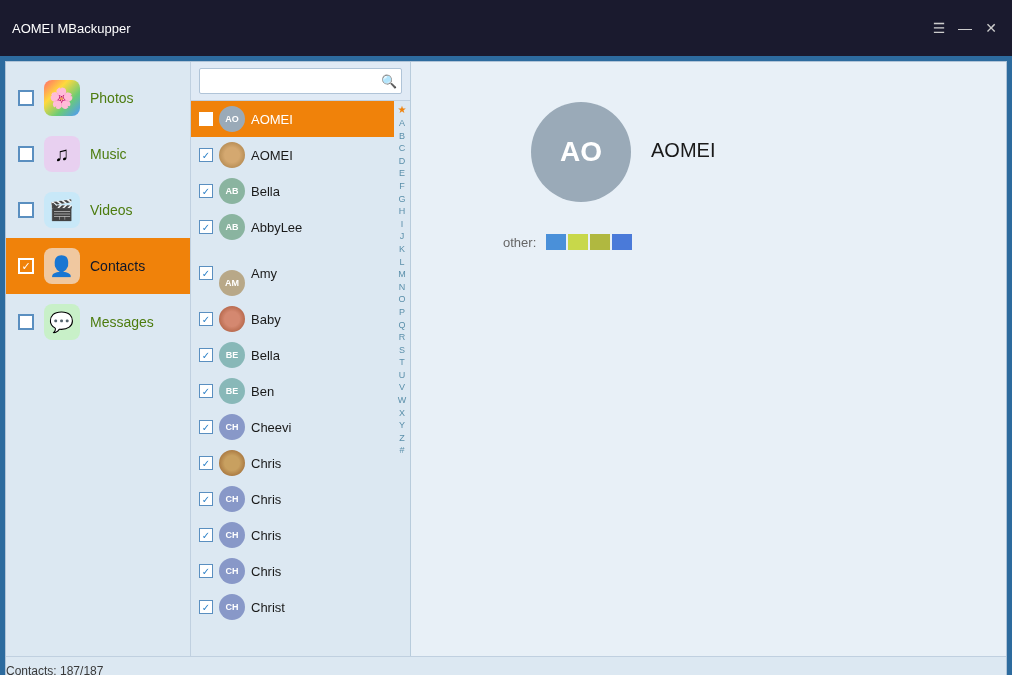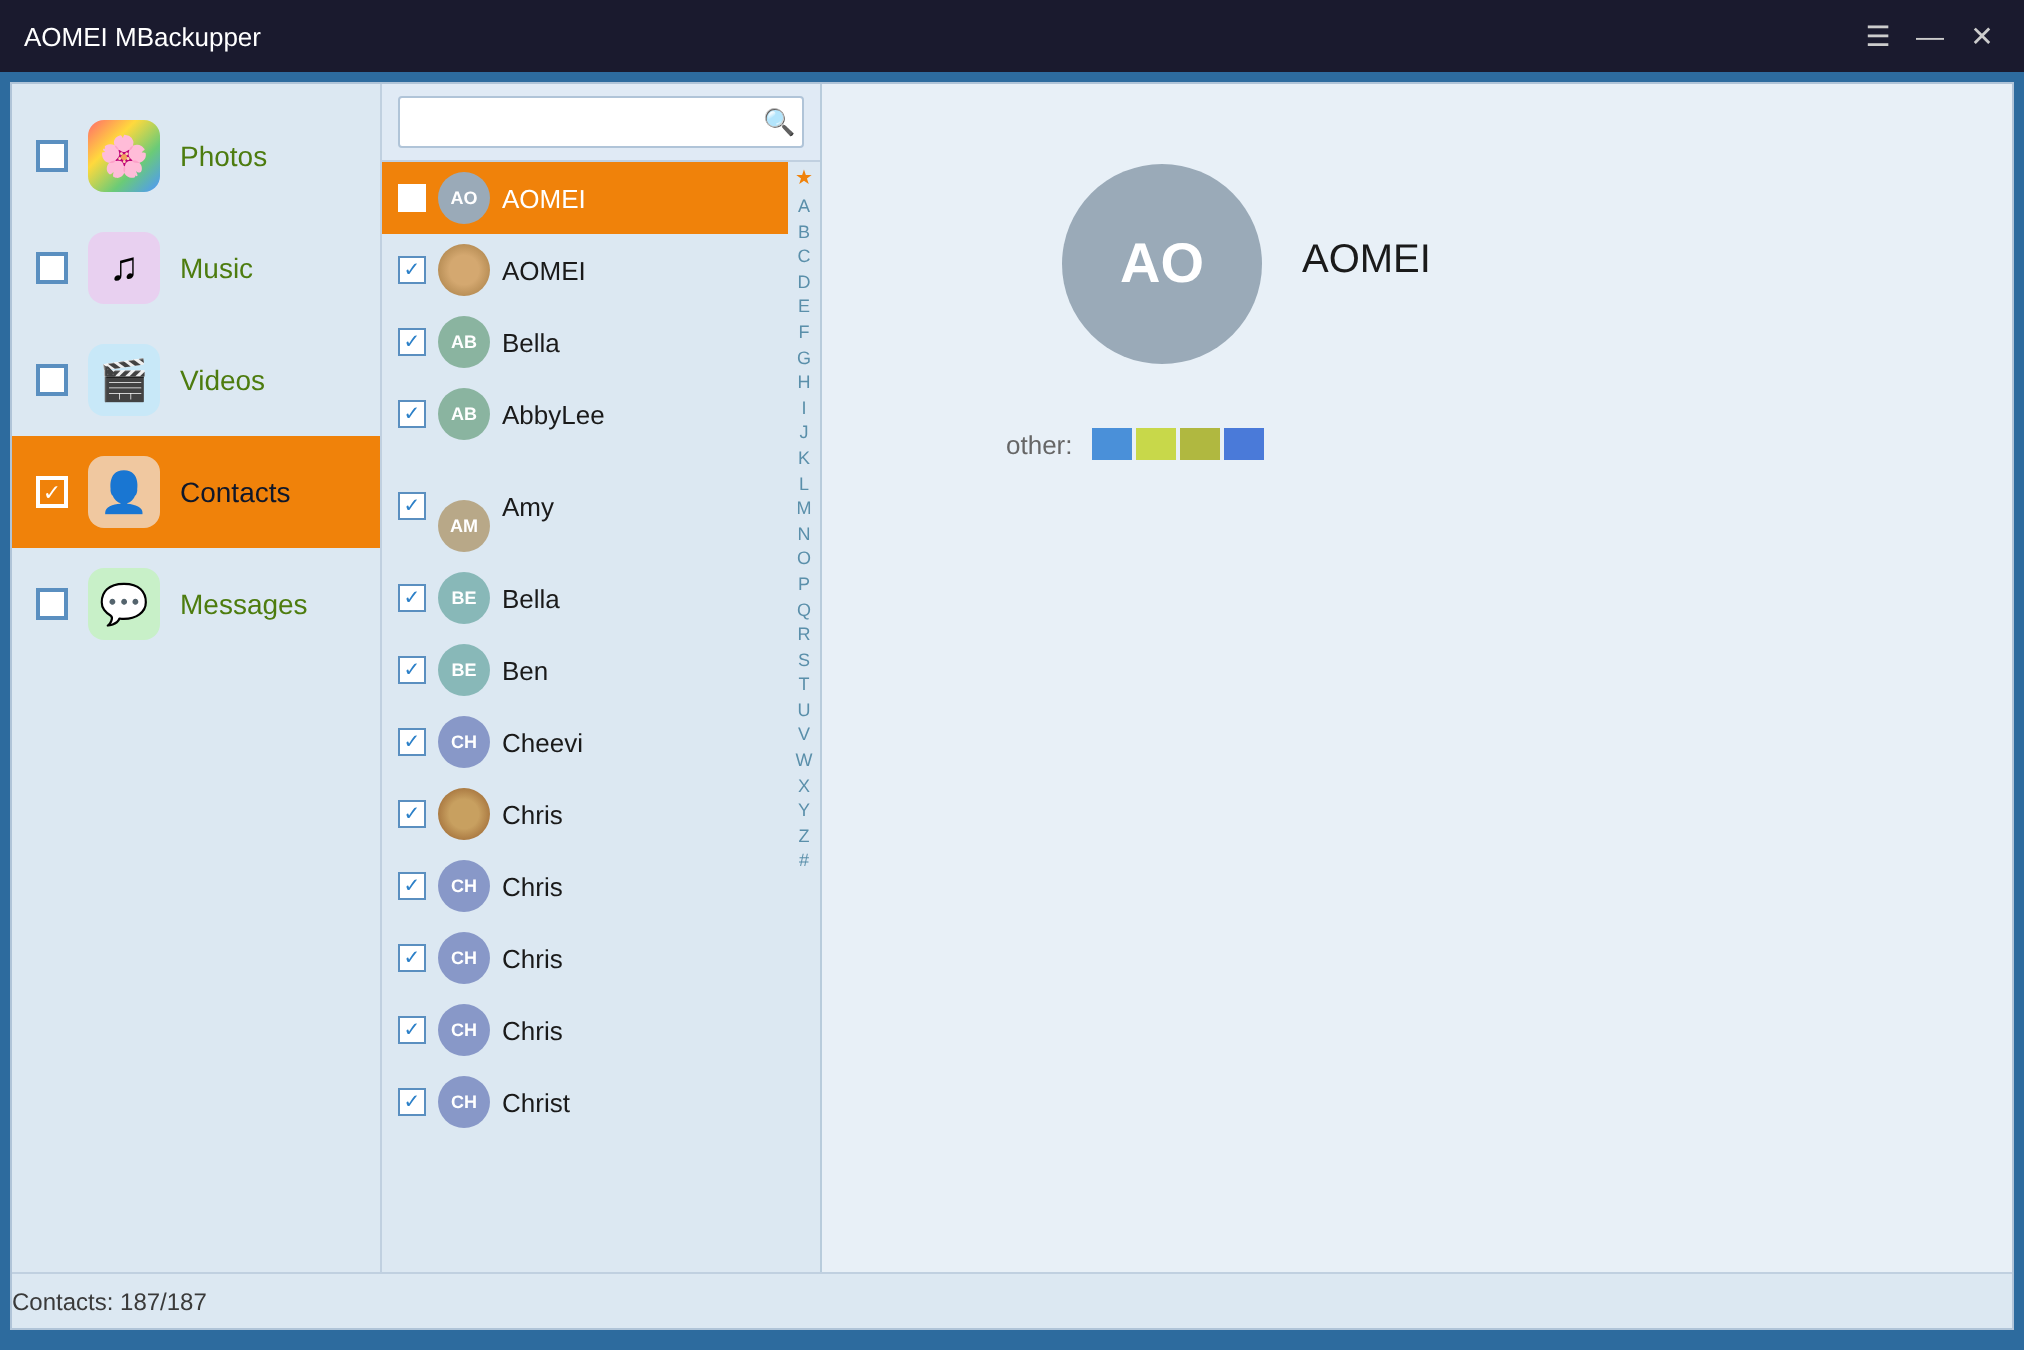--- a/index.html
+++ b/index.html
@@ -1,19 +1,19 @@
 <!DOCTYPE html>
 <html><head>
   <meta charset="utf-8">
   <style>
     * { box-sizing: border-box; margin: 0; padding: 0; font-family: 'Segoe UI', Arial, sans-serif; }
     body { width: 1012px; height: 675px; background: #2d6b9e; overflow: hidden; }
 
     .title-bar {
-      height: 36px;
+      height: 56px;
       background: #1a1a2e;
       display: flex;
       align-items: center;
       padding: 0 12px;
       color: white;
       font-size: 13px;
       user-select: none;
     }
     .title-bar-title { flex: 1; }
     .title-bar-controls { display: flex; gap: 8px; align-items: center; }
@@ -343,20 +343,25 @@
   </div>
             <div class="contact-item">
     <div class="contact-check checked"></div>
     <div class="contact-avatar" style="background: #8ab4a0;">AB</div>
     <span class="contact-name">AbbyLee</span>
   </div>
             <div class="contact-item">
     <div class="contact-check checked"></div>
     <div class="contact-avatar" style="background: #b8a888; margin-top: 20px;">AM</div>
     <span class="contact-name">Amy</span>
+  </div>
+            <div class="contact-item">
+    <div class="contact-check checked"></div>
+    <div class="contact-avatar" style="background: radial-gradient(circle, #d48870 40%, #a05030 100%);"></div>
+    <span class="contact-name">Baby</span>
   </div>
             <div class="contact-item">
     <div class="contact-check checked"></div>
     <div class="contact-avatar" style="background: #88b8b8;">BE</div>
     <span class="contact-name">Bella</span>
   </div>
             <div class="contact-item">
     <div class="contact-check checked"></div>
     <div class="contact-avatar" style="background: #88b8b8;">BE</div>
     <span class="contact-name">Ben</span>

